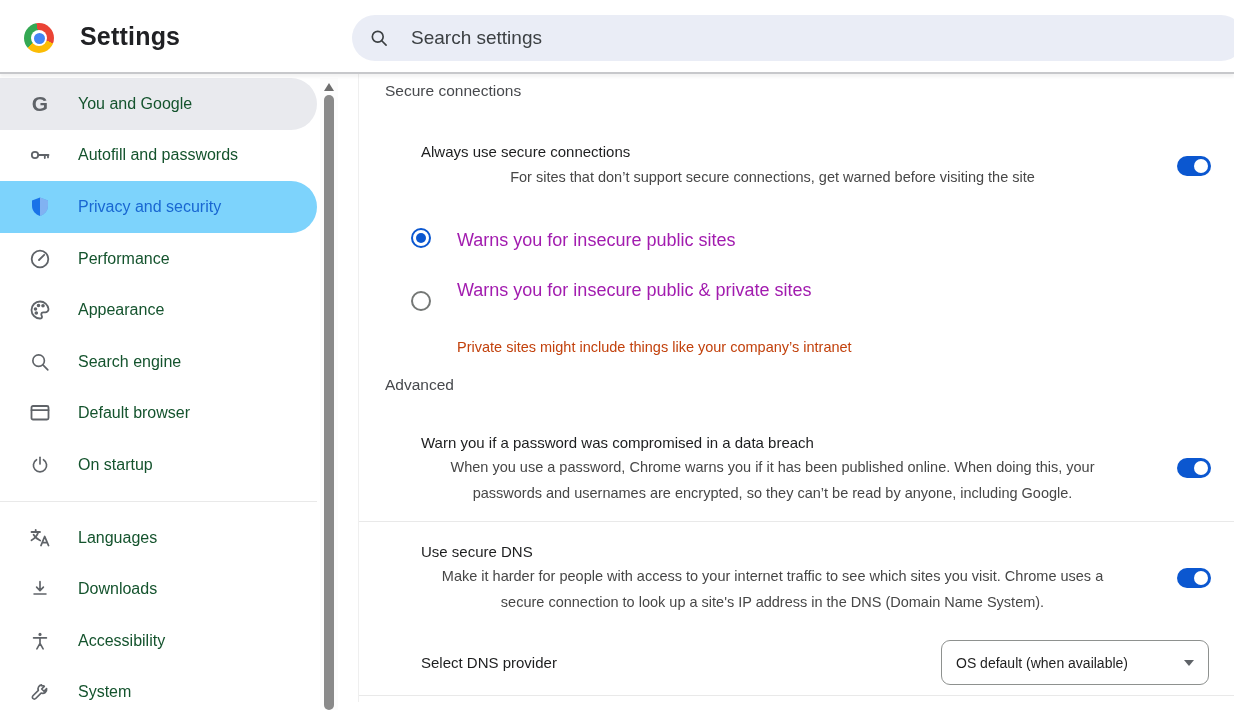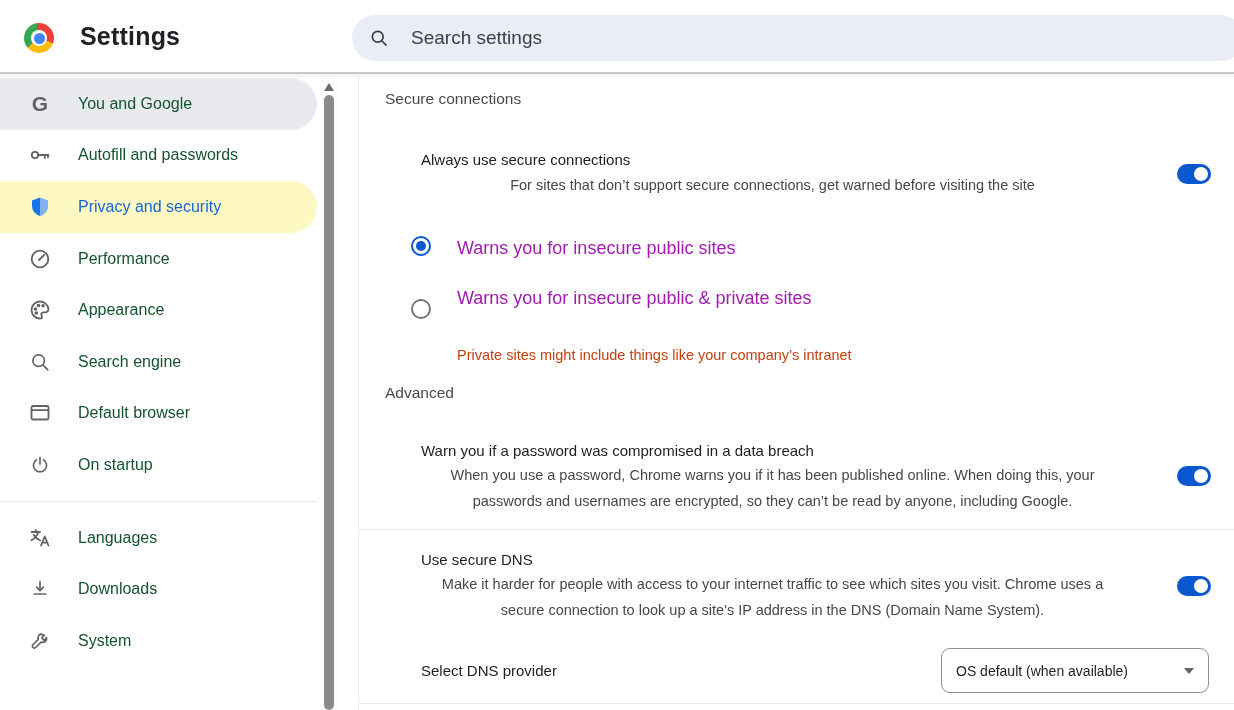--- a/index.html
+++ b/index.html
@@ -23,33 +23,33 @@
   .search-ph { margin-left:22px; font-size:19px; color:#3c4043; }
 
   
   .sidebar { position:absolute; left:0; top:78px; width:320px; height:632px; background:#fff; }
   .nav-item { position:relative; width:317px; height:51.6px; display:flex; align-items:center;
     border-radius:0 26px 26px 0; cursor:pointer; }
   .nav-item .ic { position:absolute; left:28px; top:50%; transform:translateY(-50%);
     width:24px; height:24px; display:flex; align-items:center; justify-content:center; color:#5f6368; }
   .nav-item .lbl { position:absolute; left:78px; font-size:16px; font-weight:500; color:#14532d; }
   .nav-item.hover { background:#e9eaee; }
-  .nav-item.selected { background:#fef9c3; }
+  .nav-item.selected { background:#7dd3fc; }
   .nav-item.selected .lbl { color:#1967d2; }
   .g-glyph { font-size:21px; font-weight:700; color:#5f6368; line-height:1; }
   .nav-divider { width:317px; height:1px; background:#e9e9e9; margin:10px 0 10px 0; }
 
   
   .scrollcol { position:absolute; left:320px; top:78px; width:18px; height:632px; background:#fcfcfc; }
   .scroll-up { position:absolute; left:4px; top:5px; width:0; height:0;
     border-left:5px solid transparent; border-right:5px solid transparent; border-bottom:8px solid #6d6d6d; }
   .scroll-thumb { position:absolute; left:4px; top:17px; width:10px; height:615px; background:#8a8a8a; border-radius:5px; }
 
   
-  .main { position:absolute; left:358px; top:76px; width:876px; height:634px; background:#fff; border-left:1px solid #efefef; }
+  .main { position:absolute; left:358px; top:68px; width:876px; height:634px; background:#fff; border-left:1px solid #efefef; }
   .sec-heading { position:absolute; left:26px; font-size:15.5px; color:#47494d; }
   .row-title { position:absolute; left:26px; font-size:15px; color:#1d1e1f;margin-left:36px; }
   .row-sub { position:absolute; left:26px; font-size:14.5px; color:#474747; line-height:26px; white-space:pre-line; width:775px;text-align:center; }
   .divider { position:absolute; left:0; width:876px; height:1px; background:#e9e9e9; }
 
   .toggle { position:absolute; right:23px; width:34px; height:20px; border-radius:10px; cursor:pointer; }
   .toggle.on { background:#0b57d0; }
   .toggle .knob { position:absolute; top:3px; width:14px; height:14px; border-radius:50%; background:#fff; }
   .toggle.on .knob { right:3px; }
 
@@ -184,20 +184,29 @@
 
     <div class="nav-item">
       <span class="ic">
         <svg width="22" height="22" viewBox="0 0 24 24" class="lineic">
           <path d="M12 4 V13.5 M8.3 10 L12 13.7 L15.7 10 M5.5 17.5 H18.5"></path>
         </svg>
       </span>
       <span class="lbl">Downloads</span>
     </div>
 
+    <div class="nav-item">
+      <span class="ic">
+        <svg width="22" height="22" viewBox="0 0 24 24" class="lineic">
+          <circle cx="12" cy="4.8" r="1.7" fill="#5f6368" stroke="none"></circle>
+          <path d="M5 8.6 H19 M12 8.6 V14.5 M12 14.5 L8.6 20.5 M12 14.5 L15.4 20.5"></path>
+        </svg>
+      </span>
+      <span class="lbl">Accessibility</span>
+    </div>
 
     <div class="nav-item">
       <span class="ic">
         <svg width="22" height="22" viewBox="0 0 24 24" class="lineic">
           <path d="M13.6 4.2a4.4 4.4 0 0 0-3.4 6L4.3 16.1a2.1 2.1 0 0 0 3 3l5.9-5.9a4.4 4.4 0 0 0 6-4.9l-2.9 2.9-2.5-2.5 2.9-2.9a4.4 4.4 0 0 0-3.1-.6z"></path>
         </svg>
       </span>
       <span class="lbl">System</span>
     </div>
   </div>

